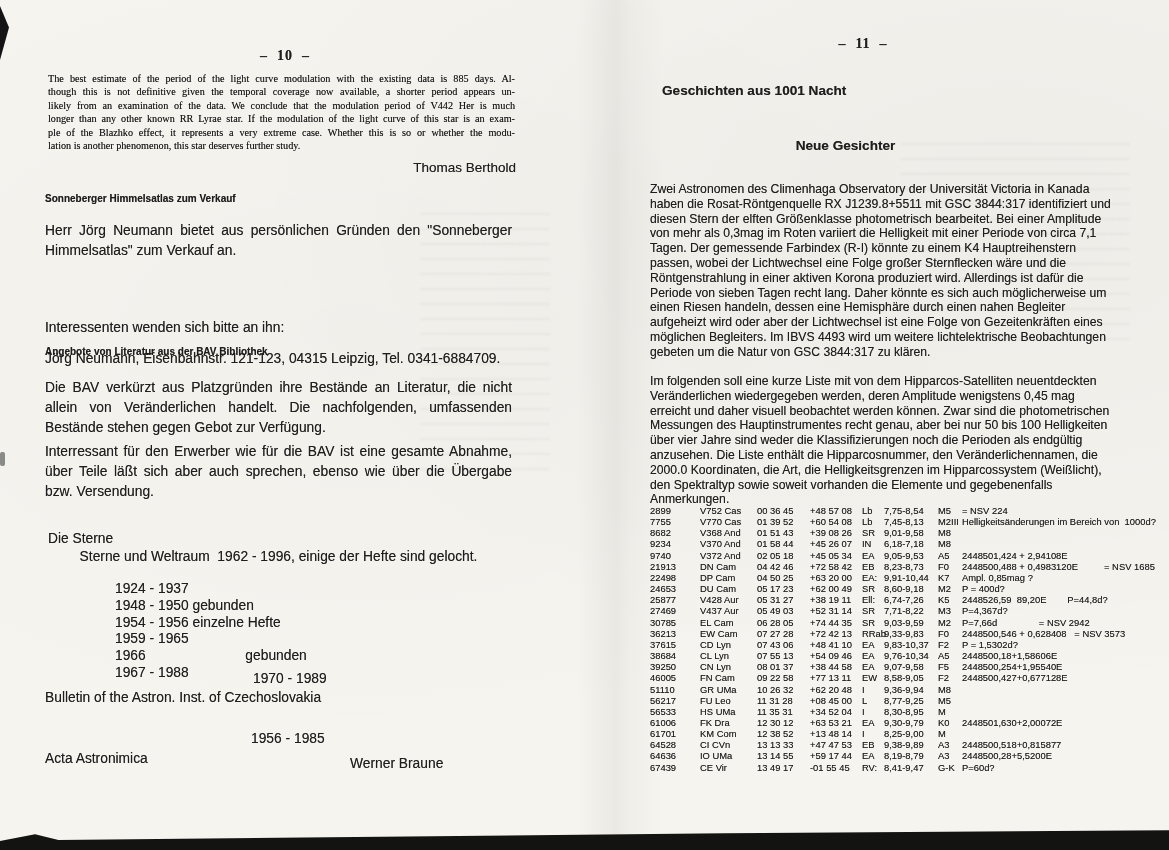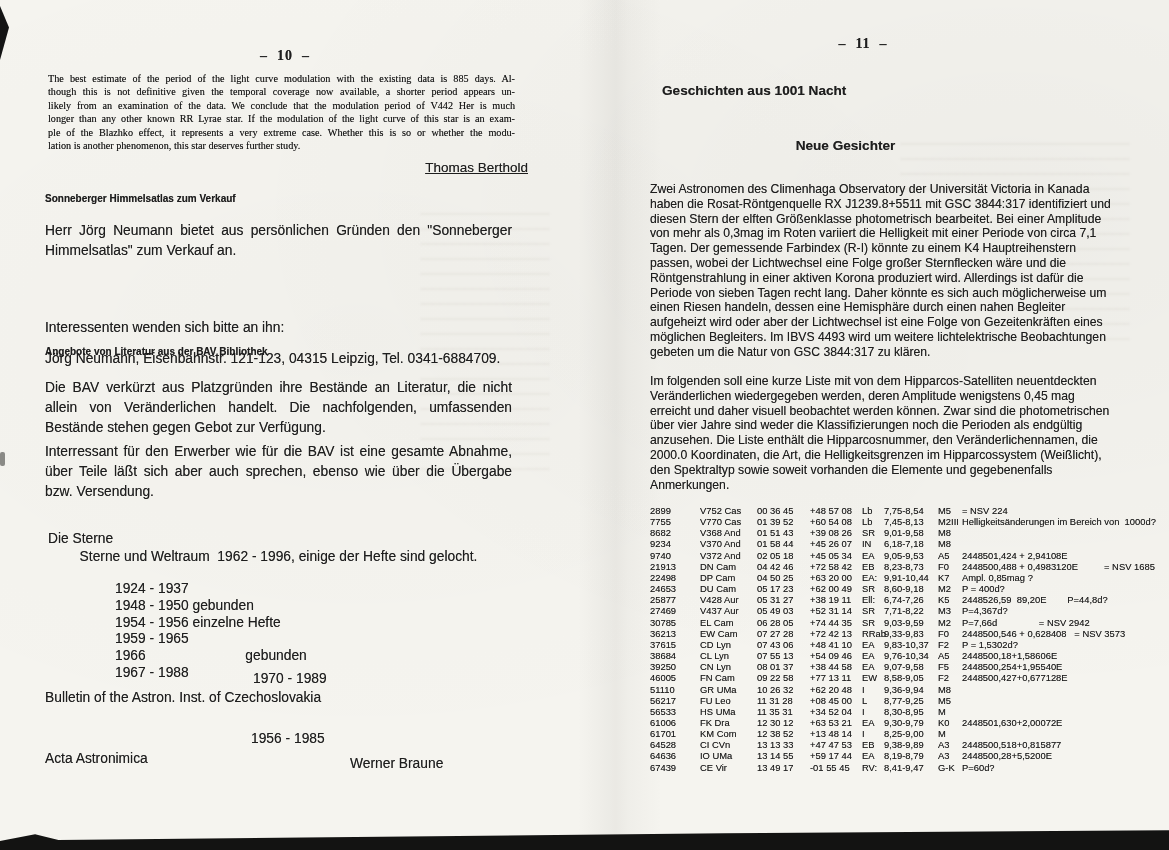--- a/index.html
+++ b/index.html
@@ -77,21 +77,21 @@
     <div class="abs intro" style="top:72px;left:3px;">
 
     <div class="ln">The best estimate of the period of the light curve modulation with the existing data is 885 days. Al-</div>
         <div class="ln">though this is not definitive given the temporal coverage now available, a shorter period appears un-</div>
         <div class="ln">likely from an examination of the data. We conclude that the modulation period of V442 Her is much</div>
         <div class="ln">longer than any other known RR Lyrae star. If the modulation of the light curve of this star is an exam-</div>
         <div class="ln">ple of the Blazhko effect, it represents a very extreme case. Whether this is so or whether the modu-</div>
         <div class="ln">lation is another phenomenon, this star deserves further study.</div>
       </div>
 
-    <div class="abs sig1" style="top:160px;left:16px;text-decoration:underline;">Thomas Berthold</div>
+    <div class="abs sig1" style="top:160px;left:4px;">Thomas Berthold</div>
 
     <div class="abs h-left" style="top:193px;left:0;">Sonneberger Himmelsatlas zum Verkauf</div>
 
     <div class="abs para" style="top:221px;left:0;">
 
     <div class="ln">Herr Jörg Neumann bietet aus persönlichen Gründen den "Sonneberger</div>
         <div class="ln">Himmelsatlas" zum Verkauf an.</div>
       </div>
 
     <div class="abs line1" style="top:272px;left:0;">Interessenten wenden sich bitte an ihn:</div>
@@ -156,20 +156,21 @@
         <div class="ln">aufgeheizt wird oder aber der Lichtwechsel ist eine Folge von Gezeitenkräften eines</div>
         <div class="ln">möglichen Begleiters. Im IBVS 4493 wird um weitere lichtelektrische Beobachtungen</div>
         <div class="ln">gebeten um die Natur von GSC 3844:317 zu klären.</div>
       </div>
 
     <div class="abs rp" style="top:374px;left:2px;">
 
     <div class="ln">Im folgenden soll eine kurze Liste mit von dem Hipparcos-Satelliten neuentdeckten</div>
         <div class="ln">Veränderlichen wiedergegeben werden, deren Amplitude wenigstens 0,45 mag</div>
         <div class="ln">erreicht und daher visuell beobachtet werden können. Zwar sind die photometrischen</div>
+        <div class="ln">Messungen des Hauptinstrumentes recht genau, aber bei nur 50 bis 100 Helligkeiten</div>
         <div class="ln">über vier Jahre sind weder die Klassifizierungen noch die Perioden als endgültig</div>
         <div class="ln">anzusehen. Die Liste enthält die Hipparcosnummer, den Veränderlichennamen, die</div>
         <div class="ln">2000.0 Koordinaten, die Art, die Helligkeitsgrenzen im Hipparcossystem (Weißlicht),</div>
         <div class="ln">den Spektraltyp sowie soweit vorhanden die Elemente und gegebenenfalls</div>
         <div class="ln">Anmerkungen.</div>
       </div>
 
     <div class="abs startable" style="top:505px;left:0;width:521px;">
 
     <div class="trow">

